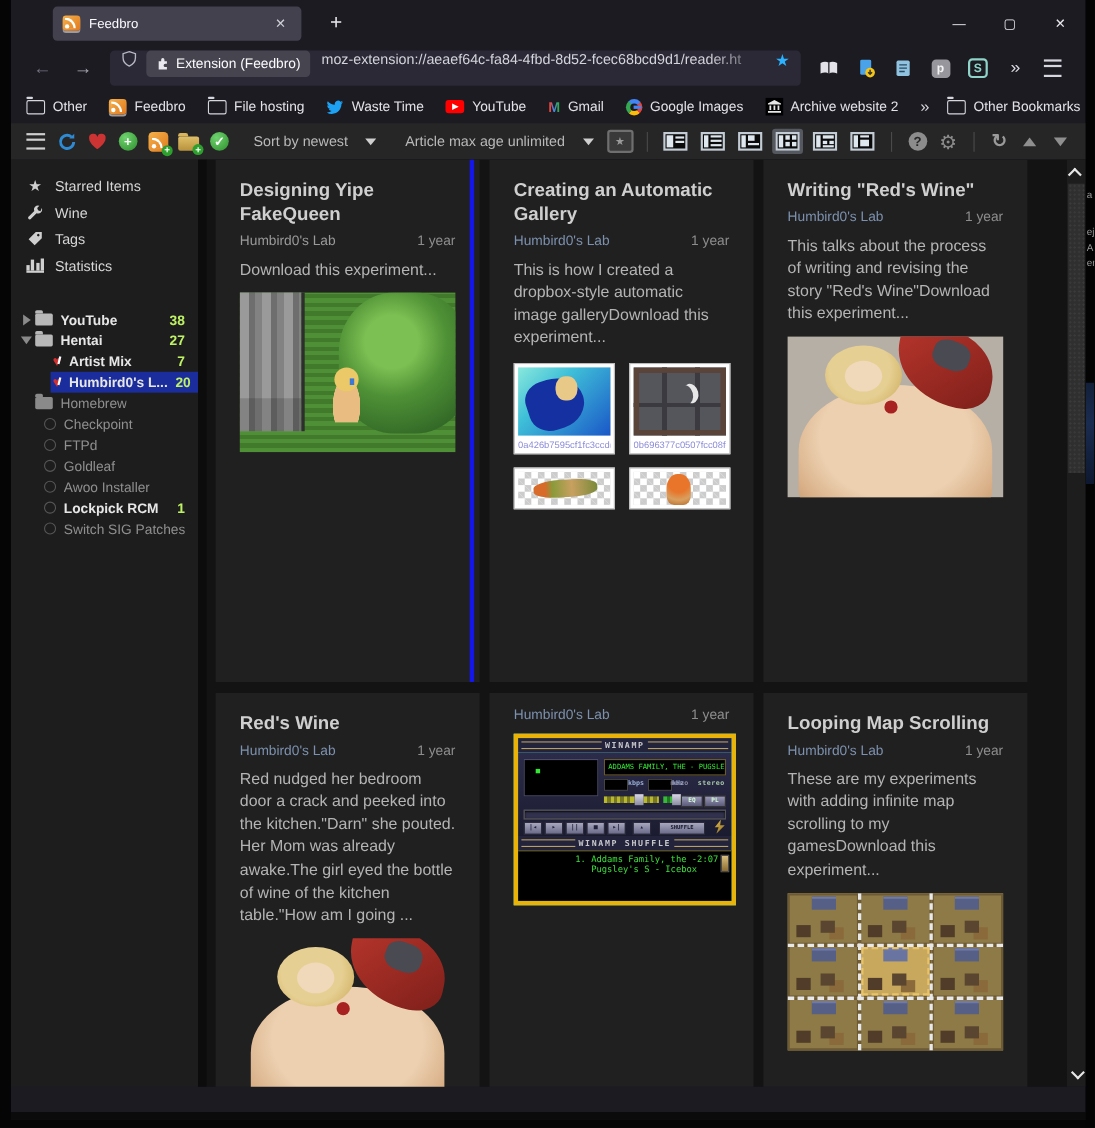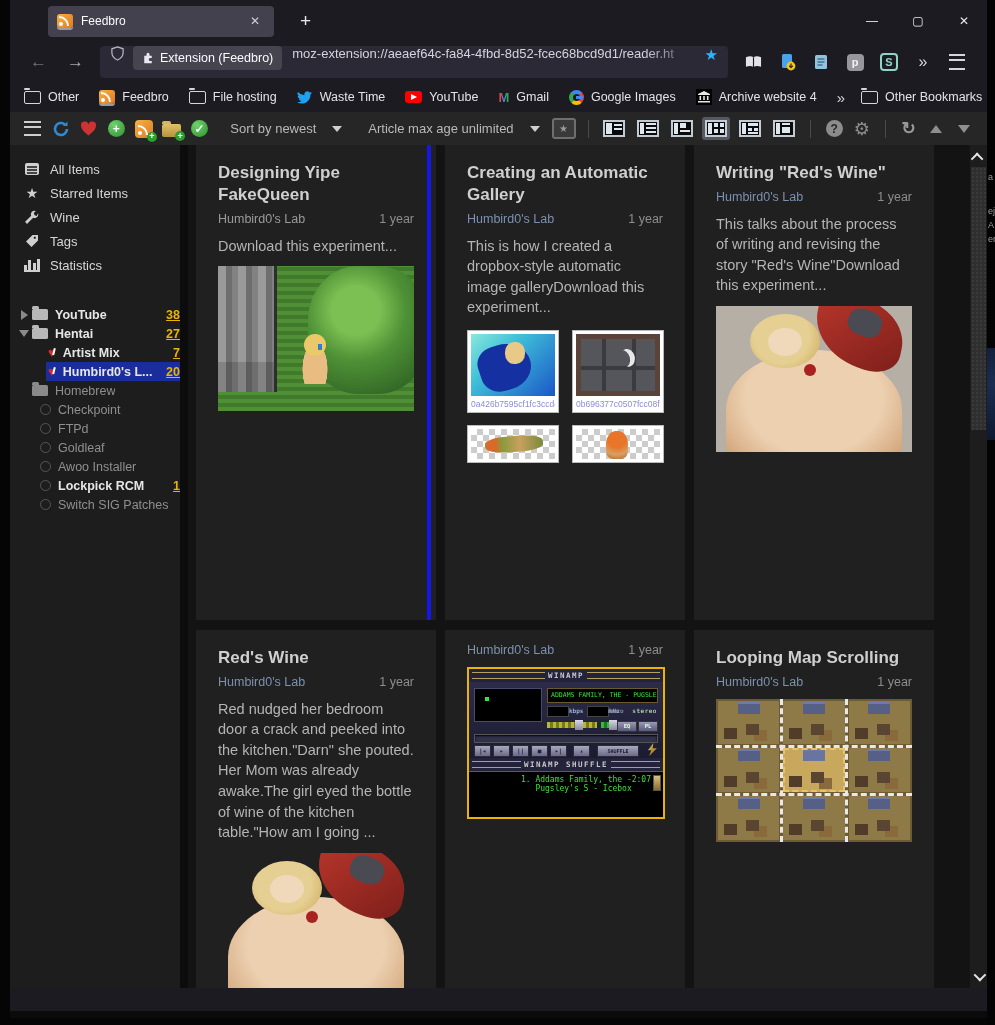--- a/index.html
+++ b/index.html
@@ -119,21 +119,21 @@
   .arr-d{width:0;height:0;border-left:5px solid transparent;border-right:5px solid transparent;border-top:7px solid #8a8a8a;}
   .tfolder{width:16px;height:11px;background:#b8b8b8;border-radius:1.5px;position:relative;flex:0 0 auto;}
   .tfolder::before{content:"";position:absolute;left:0;top:-3px;width:7px;height:3px;background:#b8b8b8;border-radius:1.5px 1.5px 0 0;}
   .tfolder.dim{background:#8a8a8a;}  .tfolder.dim::before{background:#8a8a8a;}
   .heart-b{color:#d03030;font-size:13px;line-height:1;flex:0 0 auto;position:relative;}
   .heart-b::after{content:"";position:absolute;left:5px;top:2px;width:1.5px;height:7px;background:#fff;transform:rotate(14deg);}
   .tcircle{width:9px;height:9px;border:1.5px solid #565656;border-radius:50%;flex:0 0 auto;}
   .tlabel{white-space:nowrap;overflow:hidden;}
   .tlabel.b{font-weight:bold;}
   .tlabel.m{color:#8f8f8f;}
-  .tcount{margin-left:auto;font-weight:bold;color:#eab308;text-decoration:underline;}
+  .tcount{margin-left:auto;margin-right:12px;font-weight:bold;color:#bef264;}
   .ind1{margin-left:20px;} .ind2{margin-left:36px;} .ind3{margin-left:28px;}
 
   
   .grid{position:absolute;left:8px;top:0;display:grid;grid-template-columns:repeat(3,240px);
         grid-template-rows:475px 480px;column-gap:9px;row-gap:10px;}
   .card{background:#202020;padding:13px 22px;box-sizing:border-box;overflow:hidden;}
   .ctitle{color:#cfcfcf;font-size:17px;font-weight:bold;line-height:1.28;margin:4px 0 6px;}
   .cmeta{display:flex;justify-content:space-between;font-size:12.5px;margin-bottom:10px;}
   .csrc{color:#7c91af;} .csrc.muted{color:#9a9a9a;}
   .cage{color:#8d8d8d;}
@@ -181,21 +181,21 @@
   .red-skin{position:absolute;left:10px;bottom:-18px;width:176px;height:120px;border-radius:50% 50% 20% 20%;
       background:radial-gradient(ellipse at 50% 40%,#ecd0b0 0 55%,#d9b088 80%,#c09468 100%);}
   .red-hood{position:absolute;right:8px;top:-8px;width:90px;height:70px;border-radius:20% 60% 30% 70%;
       background:linear-gradient(135deg,#b8362c,#7e1f1a);transform:rotate(12deg);}
   .red-hair{position:absolute;left:34px;top:8px;width:70px;height:54px;border-radius:55%;
       background:radial-gradient(circle at 45% 40%,#e6cf92 0 55%,#c8a855 100%);}
   .red-face{position:absolute;left:52px;top:22px;width:34px;height:28px;border-radius:50%;background:#f0d8ba;}
   .red-cherry{position:absolute;left:88px;top:58px;width:12px;height:12px;border-radius:50%;background:#a82222;}
   .red-dark{position:absolute;right:30px;top:4px;width:34px;height:26px;border-radius:40%;background:#4a4a52;transform:rotate(20deg);}
 
-  .winamp{width:194px;margin-top:10px;border:2px solid #eab308;background:#5eead4;font-family:"DejaVu Sans Mono",monospace;}
+  .winamp{width:194px;margin-top:10px;border:4px solid #eab308;background:#5eead4;font-family:"DejaVu Sans Mono",monospace;}
   .wa-tb{height:13px;display:flex;align-items:center;background:#23233c;}
   .wa-tb .rail{flex:1;height:5px;border-top:1px solid #b8a060;border-bottom:1px solid #b8a060;margin:0 3px;}
   .wa-tb .wt{color:#c8c8cc;font-size:7.5px;font-weight:bold;letter-spacing:1.5px;}
   .wa-body{height:76px;position:relative;background:linear-gradient(#2c2c4a,#1b1b30);}
   .wa-lcd{position:absolute;left:5px;top:6px;width:66px;height:32px;background:#000;border:1px solid #4a4a6a;}
   .wa-lcd::before{content:"";position:absolute;left:10px;top:8px;width:4px;height:4px;background:#33e833;}
   .wa-track{position:absolute;left:78px;top:6px;right:5px;height:13px;background:#000;border:1px solid #6a5a30;
       color:#33e833;font-size:6.5px;line-height:13px;padding:0 3px;white-space:nowrap;overflow:hidden;}
   .wa-kbox{position:absolute;top:24px;width:20px;height:9px;background:#000;border:1px solid #444;}
   .wa-klabel{position:absolute;top:25px;color:#9ab0d8;font-size:6px;font-weight:bold;}
@@ -346,21 +346,21 @@
     <span class="bm">
       <span class="gcircle"></span>
       <span>Google Images</span>
     </span>
     <span class="bm">
       <span class="bank">
         <svg width="12" height="12" viewBox="0 0 12 12">
           <path fill="#e8e8e8" d="M0 3L6 0l6 3v1H0zM1.5 5h1.6v4H1.5zM5.2 5h1.6v4H5.2zM8.9 5h1.6v4H8.9zM0 10h12v1.5H0z"></path>
         </svg>
       </span>
-      <span>Archive website 4</span>
+      <span>Archive website 2</span>
     </span>
     <span class="bm-spacer"></span>
     <span class="bm-ov">»</span>
     <span class="bm" style="margin-right:6px;">
       <span class="bm-folder"></span>
       <span>Other Bookmarks</span>
     </span>
   </div>
 
   <div class="ftoolbar">
@@ -462,26 +462,20 @@
         <span class="tri-up"></span>
       </span>
     <span class="fticon">
         <span class="tri-down"></span>
       </span>
   </div>
 
   <div class="main">
 
     <div class="sidebar">
-      <div class="snav">
-        <span class="sicon">
-            <span class="doc-lines"></span>
-          </span>
-        <span>All Items</span>
-      </div>
       <div class="snav">
         <span class="sicon" style="font-size:14px;">★</span>
         <span>Starred Items</span>
       </div>
       <div class="snav">
         <span class="sicon">
           <svg width="14" height="14" viewBox="0 0 14 14">
               <path fill="#cfcfcf" d="M13 3.2a3.6 3.6 0 01-4.8 4.6L3.4 12.6a1.5 1.5 0 11-2-2L6.2 5.8A3.6 3.6 0 0110.8 1l-2 2 .8 2.2L11.8 6z"></path>
             </svg>
         </span>
@@ -732,20 +726,21 @@
             </div>
           </div>
         </div>
 
         <div class="card">
           <div class="ctitle">Looping Map Scrolling</div>
           <div class="cmeta">
             <span class="csrc">Humbird0's Lab</span>
             <span class="cage">1 year</span>
           </div>
+          <div class="cbody">These are my experiments with adding infinite map scrolling to my gamesDownload this experiment...</div>
           <div class="img-map">
             <span class="mcell"></span>
               <span class="mcell"></span>
               <span class="mcell"></span>
             <span class="mcell"></span>
               <span class="mcell hl">
                 <span class="mhl-border"></span>
               </span>
               <span class="mcell"></span>
             <span class="mcell"></span>

